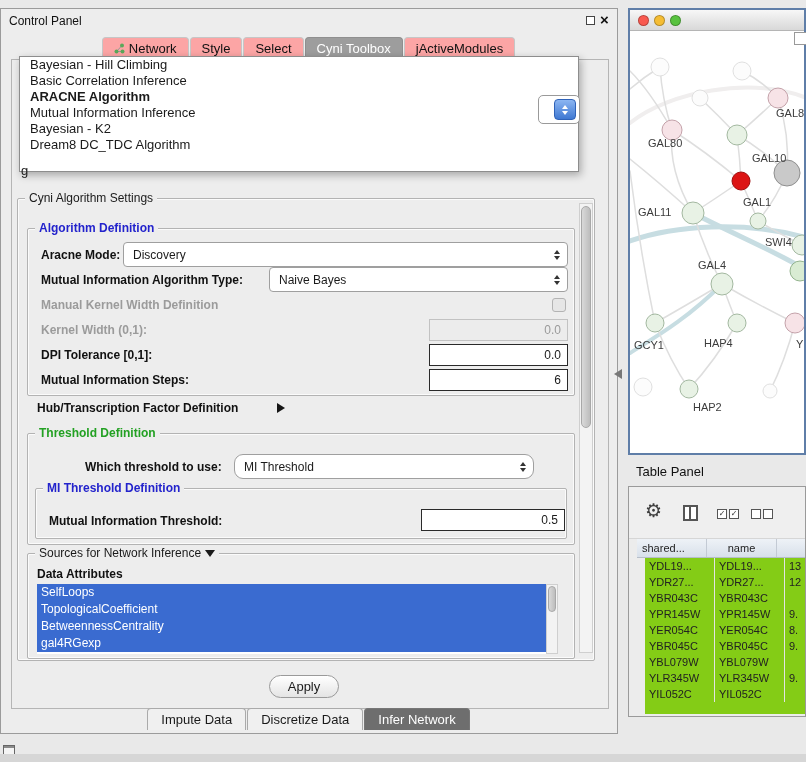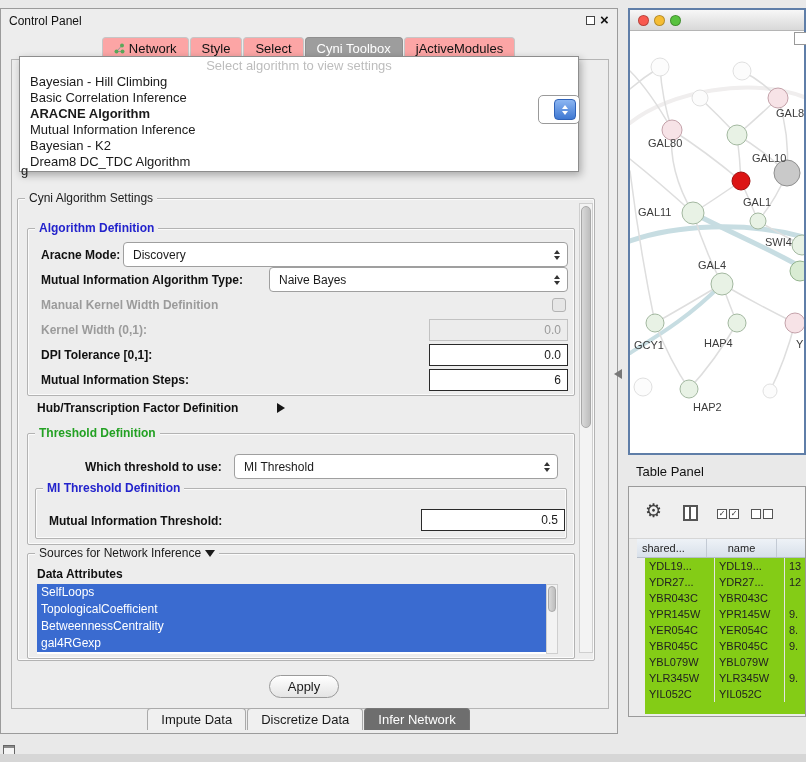--- a/index.html
+++ b/index.html
@@ -192,21 +192,21 @@
   <span class="lbl" style="left:40px;top:364px;">Mutual Information Steps:</span>
   <div class="field" style="left:428px;top:360px;width:139px;">6</div>
 
   <span class="lbl" style="left:36px;top:392px;">Hub/Transcription Factor Definition</span>
   <span class="tri-right" style="left:276px;top:394px;"></span>
 
   <div class="grp" style="left:26px;top:424px;width:548px;height:112px;"></div>
   <span class="grp-title t-green" style="left:34px;top:417px;">Threshold Definition</span>
 
   <span class="lbl" style="left:84px;top:451px;">Which threshold to use:</span>
-  <div class="combo" style="left:233px;top:445px;width:324px;">
+  <div class="combo" style="left:233px;top:445px;width:300px;border-radius:9px;">
     <span>MI Threshold</span>
     <span class="arrows">
         <i class="ua"></i>
         <i class="da"></i>
       </span>
   </div>
 
   <div class="grp" style="left:34px;top:479px;width:532px;height:51px;"></div>
   <span class="grp-title t-blue" style="left:42px;top:472px;">MI Threshold Definition</span>
   <span class="lbl" style="left:48px;top:505px;">Mutual Information Threshold:</span>
@@ -235,21 +235,20 @@
     </div>
 
   <div id="comboFrag">
     <span class="blue">
         <i class="uaw"></i>
         <i class="daw"></i>
       </span>
   </div>
 
   <div id="algoPopup">
-    <div class="pu-prompt">Select algorithm to view settings</div>
     <div id="puItems">
         <div class="pu-item">Bayesian - Hill Climbing</div>
         <div class="pu-item">Basic Correlation Inference</div>
         <div class="pu-item cur">ARACNE Algorithm</div>
         <div class="pu-item">Mutual Information Inference</div>
         <div class="pu-item">Bayesian - K2</div>
         <div class="pu-item">Dream8 DC_TDC Algorithm</div>
       </div>
   </div>
   <span id="gFrag">g</span>

